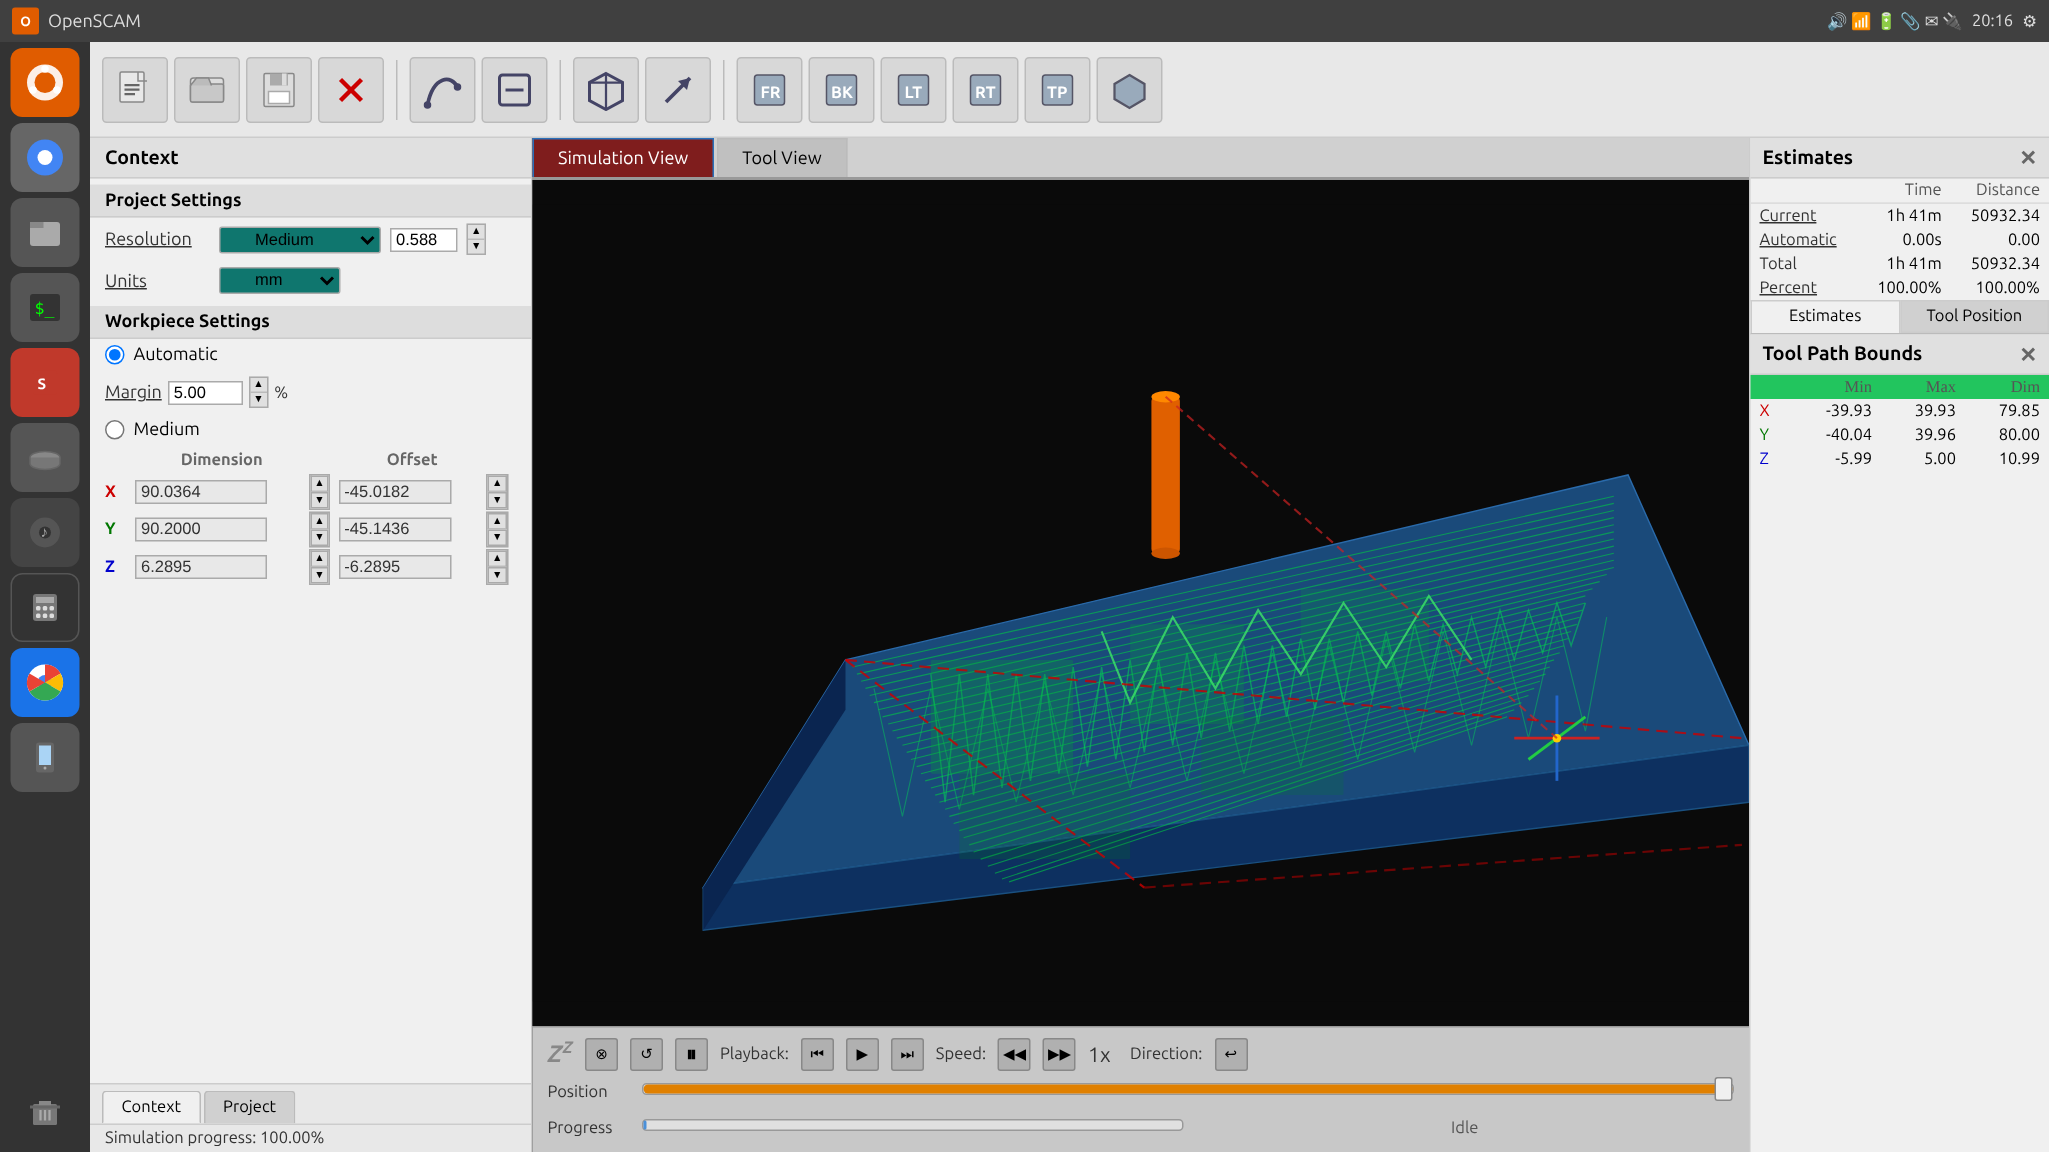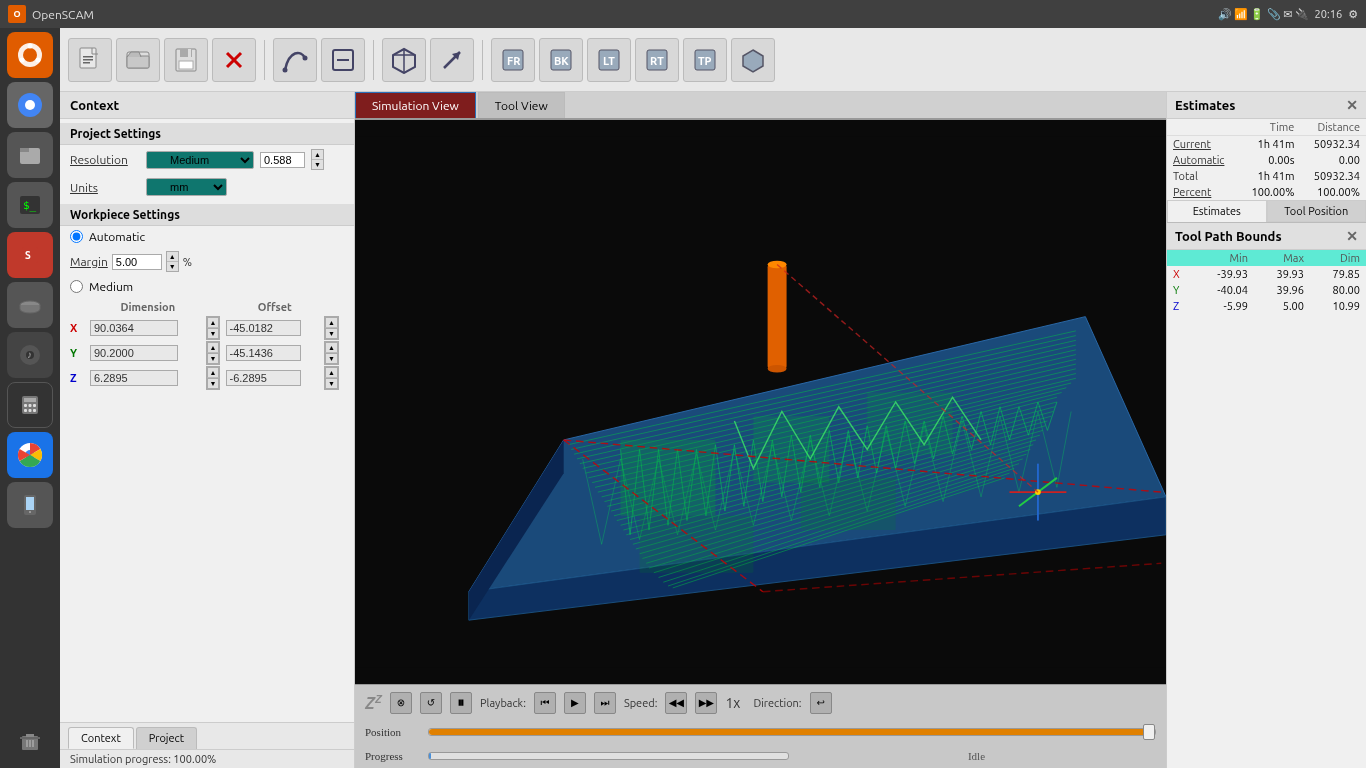--- a/index.html
+++ b/index.html
@@ -306,25 +306,23 @@
     }
     .pb-speed-label { font-size: 14px; color: #333; min-width: 20px; }
 
     
     #sliders-area {
       background: #c8c8c8;
       flex-shrink: 0;
     }
     .slider-row {
       display: flex;
-      align-items: center;
       padding: 2px 10px;
       gap: 8px;
       height: 24px;
-      font-family: Liberation Serif, serif;
     }
     .slider-label {
       font-size: 11px;
       min-width: 55px;
       color: #333;
     }
     .slider-track {
       flex: 1;
       height: 8px;
       background: #e0e0e0;
@@ -422,21 +420,22 @@
     .tool-path-bounds {
       width: 100%;
       border-collapse: collapse;
       font-size: 11px;
     }
     .tool-path-bounds th {
       text-align: right;
       padding: 2px 6px;
       color: #555;
       font-weight: normal;
-      background: #5eead4;
+      background: #22c55e;
+      font-family: Liberation Serif, serif;
     }
     .tool-path-bounds td {
       text-align: right;
       padding: 2px 6px;
     }
     .tpb-axis { text-align: left !important; }
     .tpb-x { color: #cc0000; }
     .tpb-y { color: #007700; }
     .tpb-z { color: #0000cc; }
 

